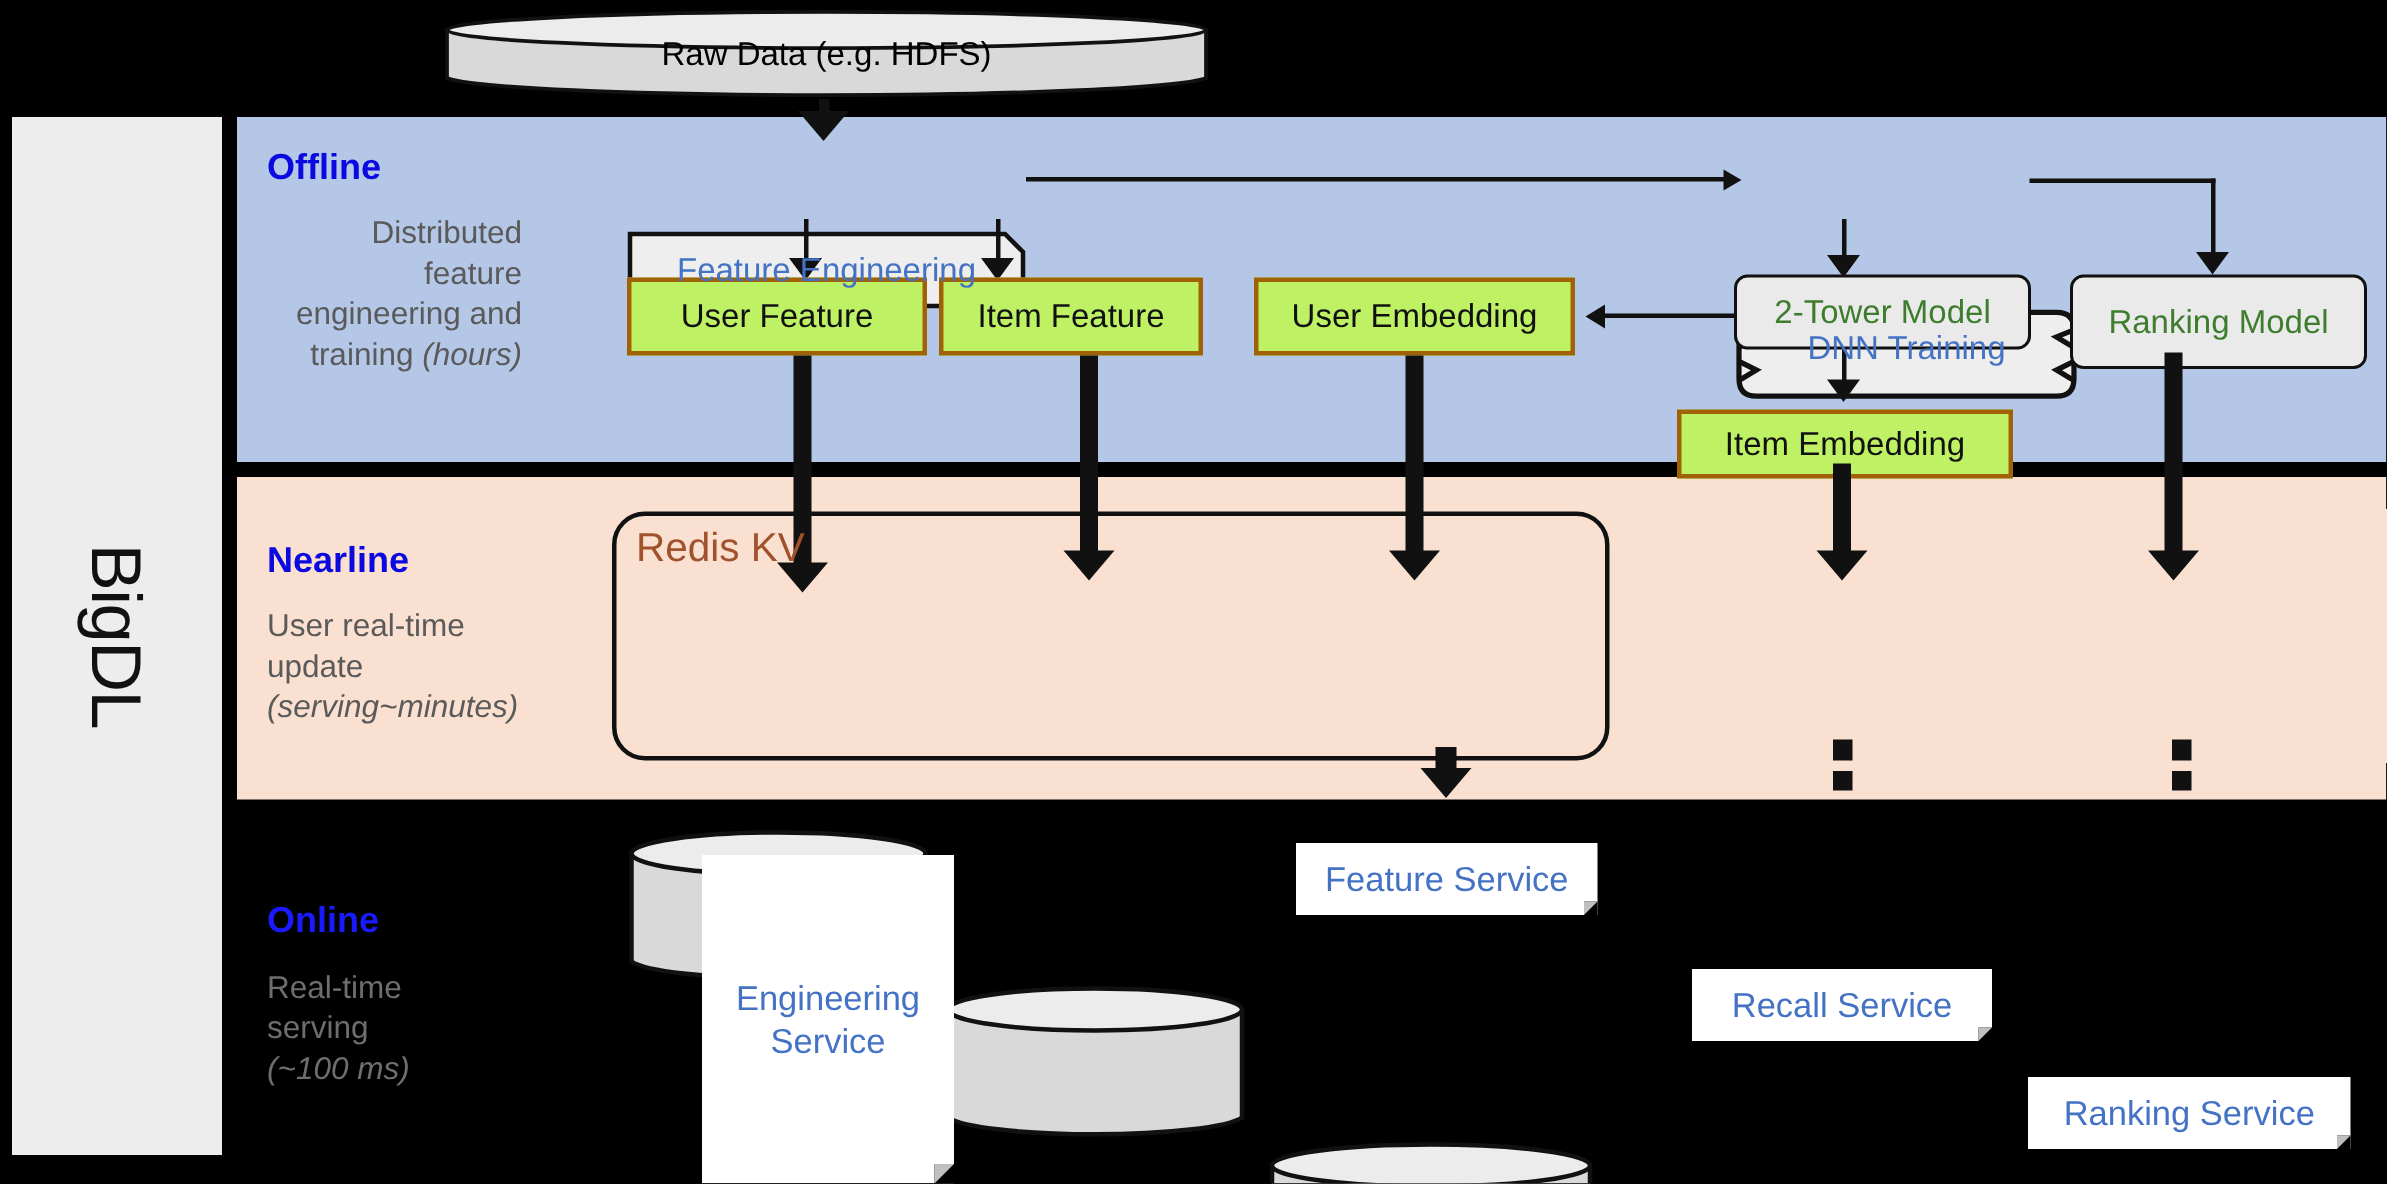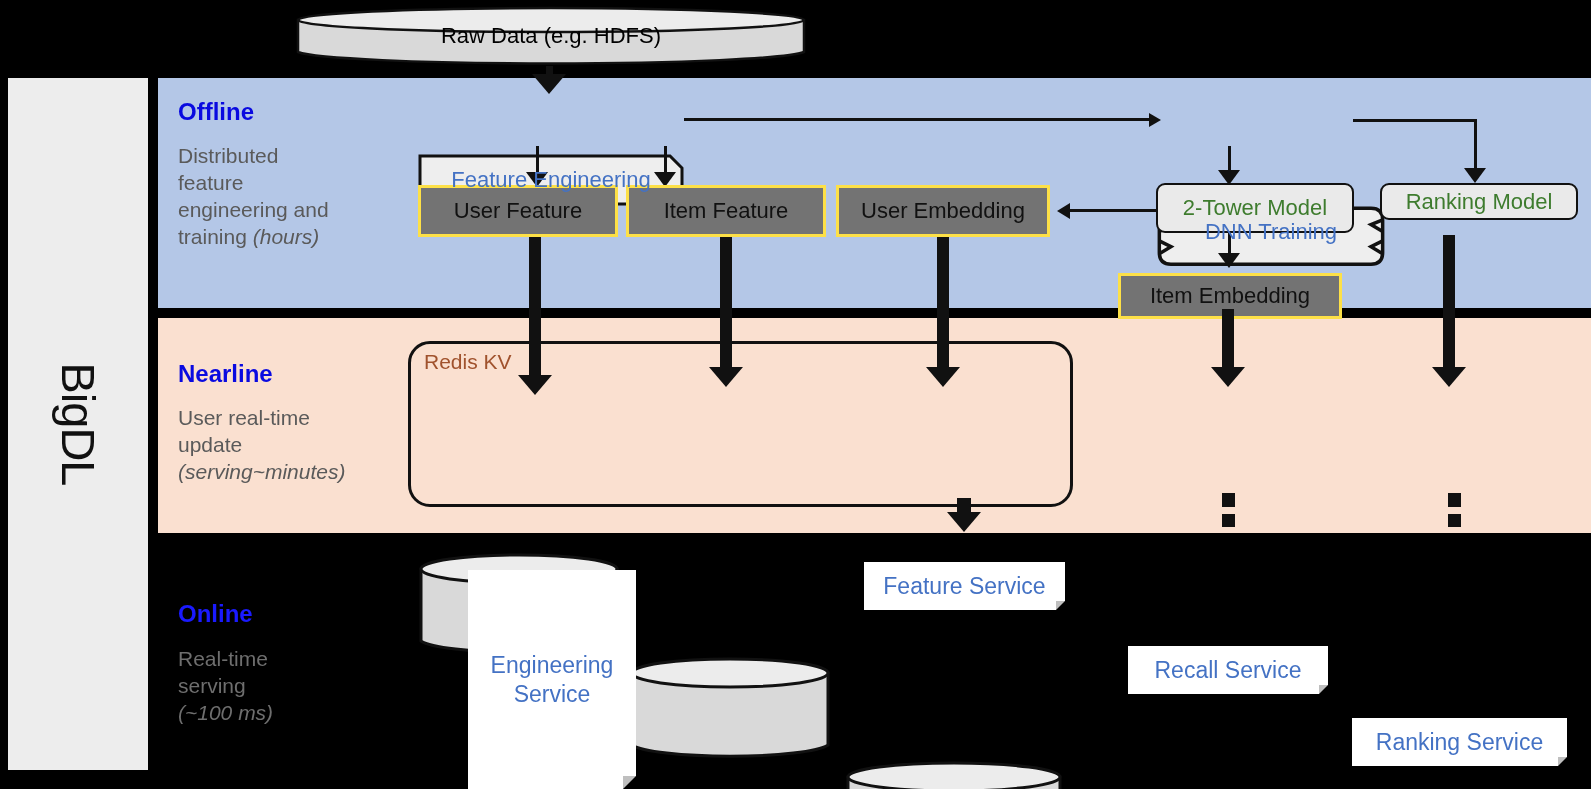--- a/index.html
+++ b/index.html
@@ -38,21 +38,21 @@
 
   
   .band-title { font-size: 24px; font-weight: 700; color:#0a0ae0; }
   .band-sub   { font-size: 21px; color:#5a5a5a; line-height: 1.28; }
   .band-sub i { font-style: italic; }
   #online-title { color:#1a1aff; }
   #online-sub   { color:#6e6e6e; }
 
   
   .gray-box {
-    background:#737373; border:3px solid #fde047;
+    background:#bef264; border:3px solid #a16207;
     display:flex; align-items:center; justify-content:center;
     font-size:22px; color:#111;
   }
   .proc-box {
     background:#eaeaea; border:2.5px solid #111;
     display:flex; align-items:center; justify-content:center;
     font-size:22px;
   }
   .rounded { border-radius: 9px; }
   .green-txt { color:#3e7c2e; }
@@ -76,21 +76,21 @@
     font-size:22px;
   }
 
   
   #redis-group {
     left:408px; top:341px; width:665px; height:166px;
     border:3px solid #111; border-radius:22px; background:transparent;
   }
   #redis-label {
     left:424px; top:350px;
-    font-size:21px; color:#a0522d; z-index:5;
+    font-size:27px; color:#a0522d; z-index:5;
   }
 
   
   .doc-card {
     position:absolute; background:#fff;
     display:flex; align-items:center; justify-content:center;
     text-align:center; font-size:23px; color:#4472c4;
     line-height:1.25;
   }
   .doc-card .fold {
@@ -142,21 +142,21 @@
       <path d="M2,14 L2,46 A255,13 0 0 0 508,46 L508,14 Z" fill="#d9d9d9" stroke="#111" stroke-width="2.5"></path>
       <ellipse cx="255" cy="14" rx="253" ry="12" fill="#ececec" stroke="#111" stroke-width="2.5"></ellipse>
     </svg>
     <span>Raw Data (e.g. HDFS)</span>
   </div>
 
   <div class="abs vline" style="left:546px; top:66px; width:7px; height:16px;"></div>
   <div class="abs tri-down big" style="left:532px; top:74px;"></div>
 
   <div class="abs band-title" style="left:178px; top:98px;">Offline</div>
-  <div class="abs band-sub" style="left:178px; top:143px; width:170px;">
+  <div class="abs band-sub" style="left:178px; top:143px; width:170px;text-align:right;">
     <div>Distributed</div>
     <div>feature</div>
     <div>engineering and</div>
     <div><span>training </span><i>(hours)</i></div>
   </div>
 
   <div class="abs notch-card" style="left:418px; top:94px; width:266px; height:52px;">
     <svg viewBox="0 0 266 52" preserveAspectRatio="none">
       <path d="M2,2 L252,2 L264,14 L264,50 L14,50 L2,38 Z" fill="#eeeeee" stroke="#111" stroke-width="3"></path>
     </svg>
@@ -183,35 +183,35 @@
 
   <div class="abs vline" style="left:536px; top:146px; width:3px; height:34px;"></div>
   <div class="abs tri-down" style="left:526px; top:172px;"></div>
 
   <div class="abs vline" style="left:664px; top:146px; width:3px; height:34px;"></div>
   <div class="abs tri-down" style="left:654px; top:172px;"></div>
 
   <div class="abs gray-box" style="left:418px; top:185px; width:200px; height:52px;">
     <span>User Feature</span>
   </div>
-  <div class="abs gray-box" style="left:626px; top:185px; width:200px; height:52px;">
+  <div class="abs gray-box" style="left:626px; top:185px; width:176px; height:52px;">
     <span>Item Feature</span>
   </div>
   <div class="abs gray-box" style="left:836px; top:185px; width:214px; height:52px;">
     <span>User Embedding</span>
   </div>
 
   <div class="abs hline" style="left:1070px; top:209px; width:88px; height:3px;"></div>
   <div class="abs tri-left" style="left:1057px; top:203px;"></div>
 
   <div class="abs proc-box rounded" style="left:1156px; top:183px; width:198px; height:50px;text-align:center;">
     <span class="green-txt">2-Tower Model</span>
   </div>
 
-  <div class="abs proc-box rounded" style="left:1380px; top:183px; width:198px; height:37px;">
+  <div class="abs proc-box rounded" style="left:1380px; top:183px; width:198px; height:63px;">
     <span class="green-txt">Ranking Model</span>
   </div>
 
   <div class="abs vline" style="left:1228px; top:233px; width:3px; height:28px;"></div>
   <div class="abs tri-down" style="left:1218px; top:253px;"></div>
 
   <div class="abs gray-box" style="left:1118px; top:273px; width:224px; height:46px;">
     <span>Item Embedding</span>
   </div>
 

